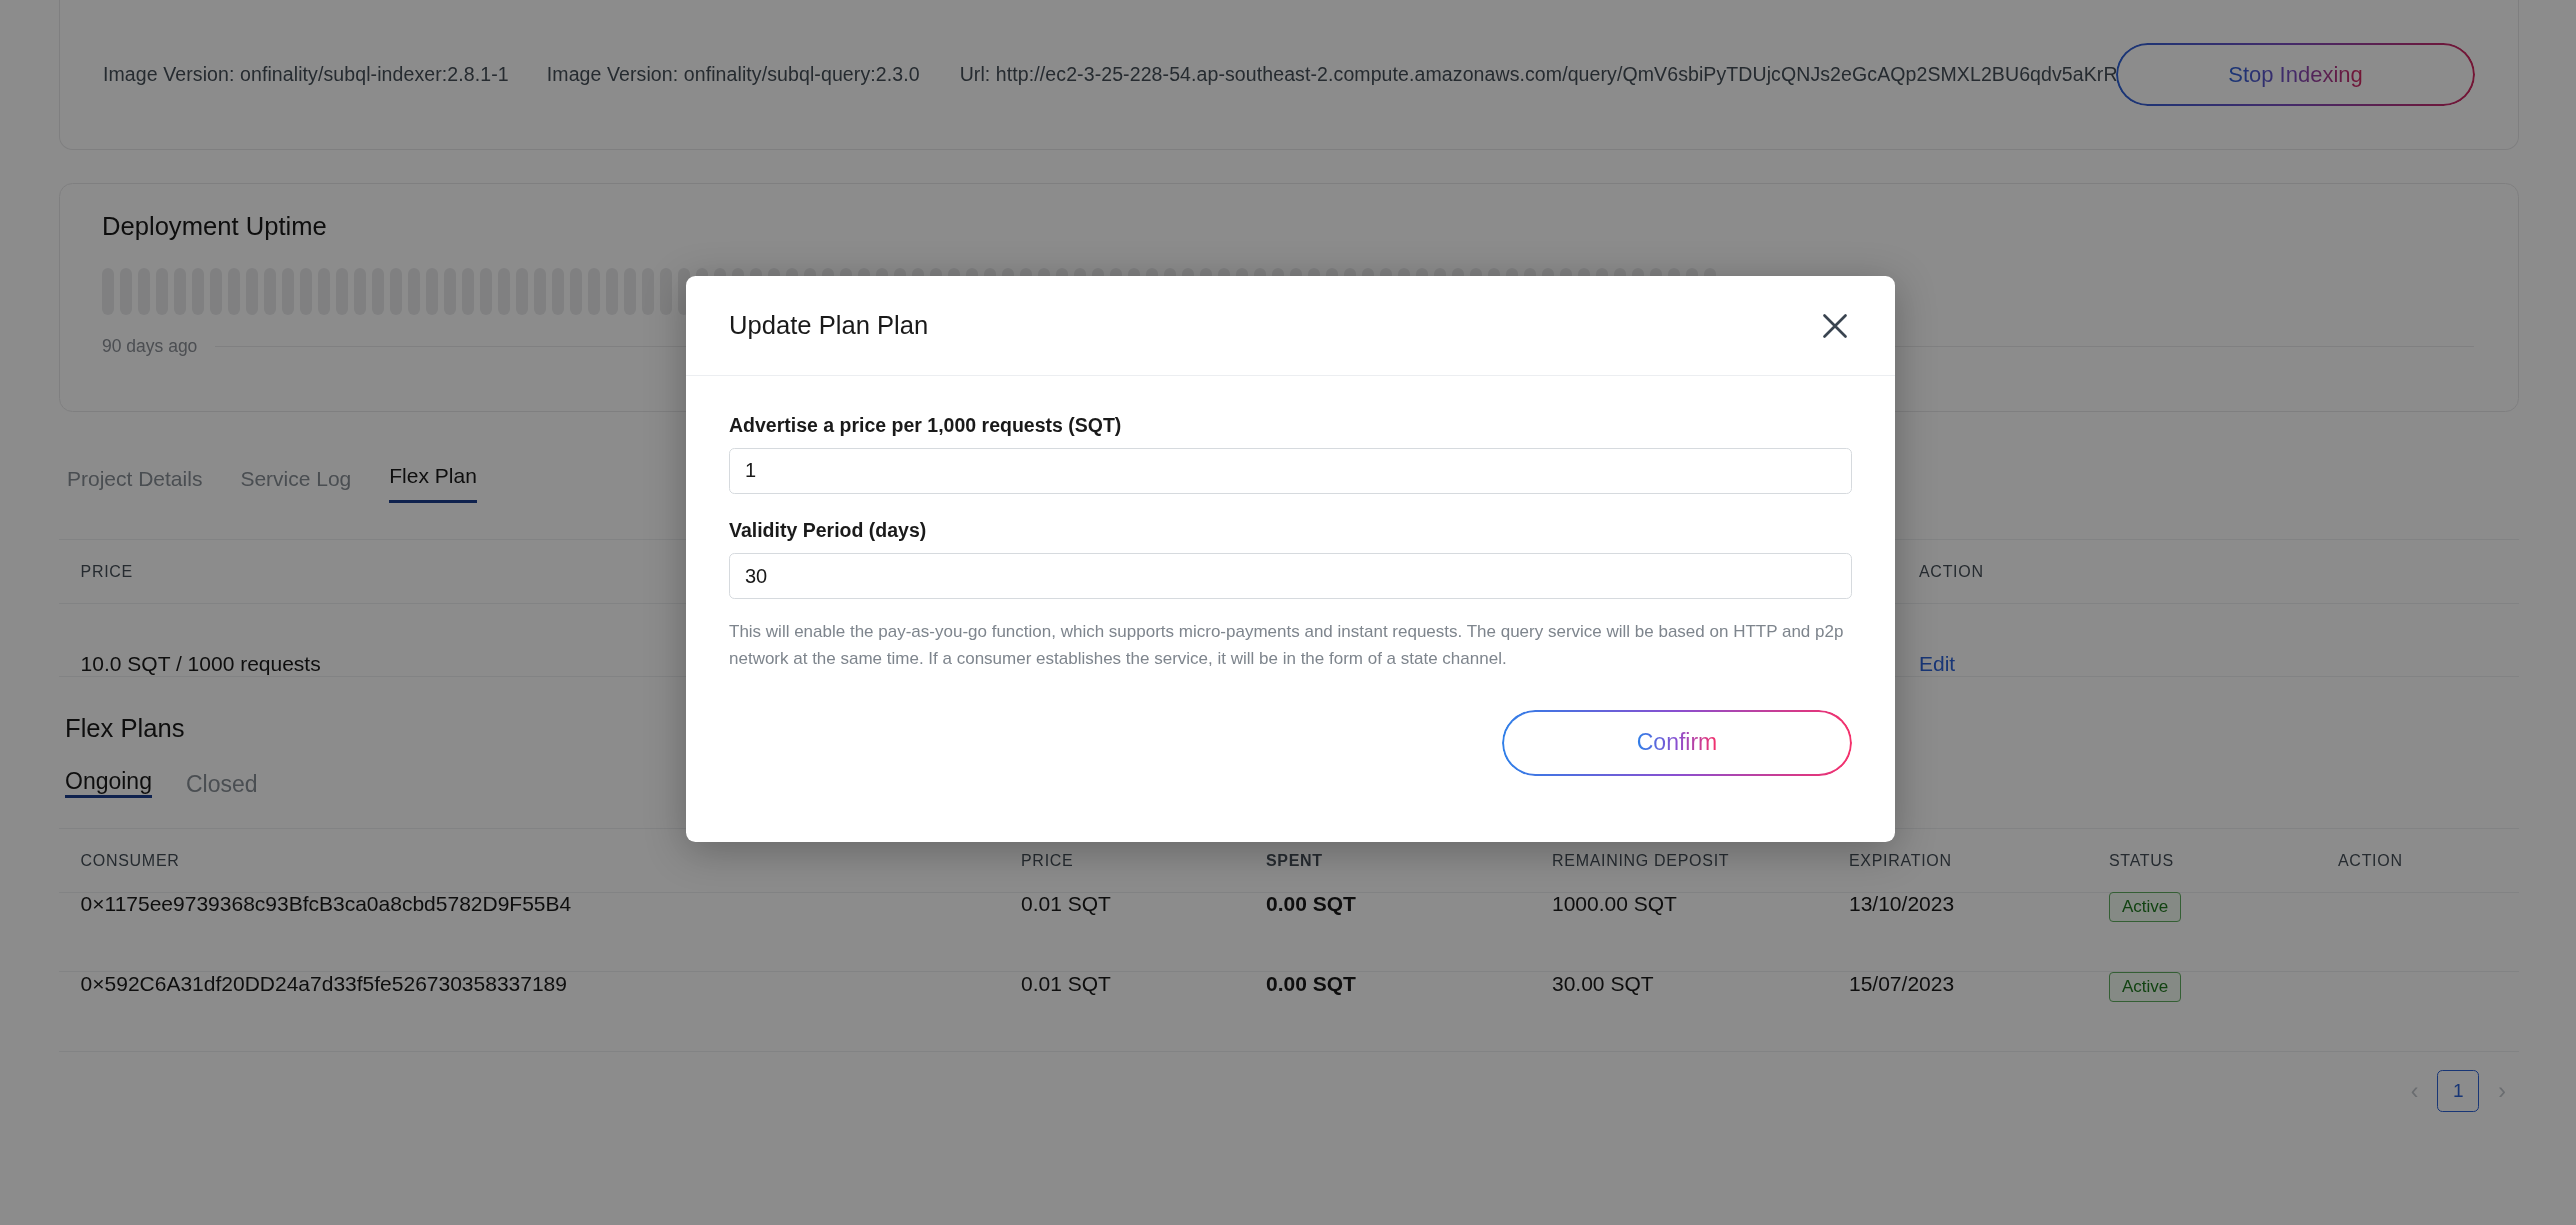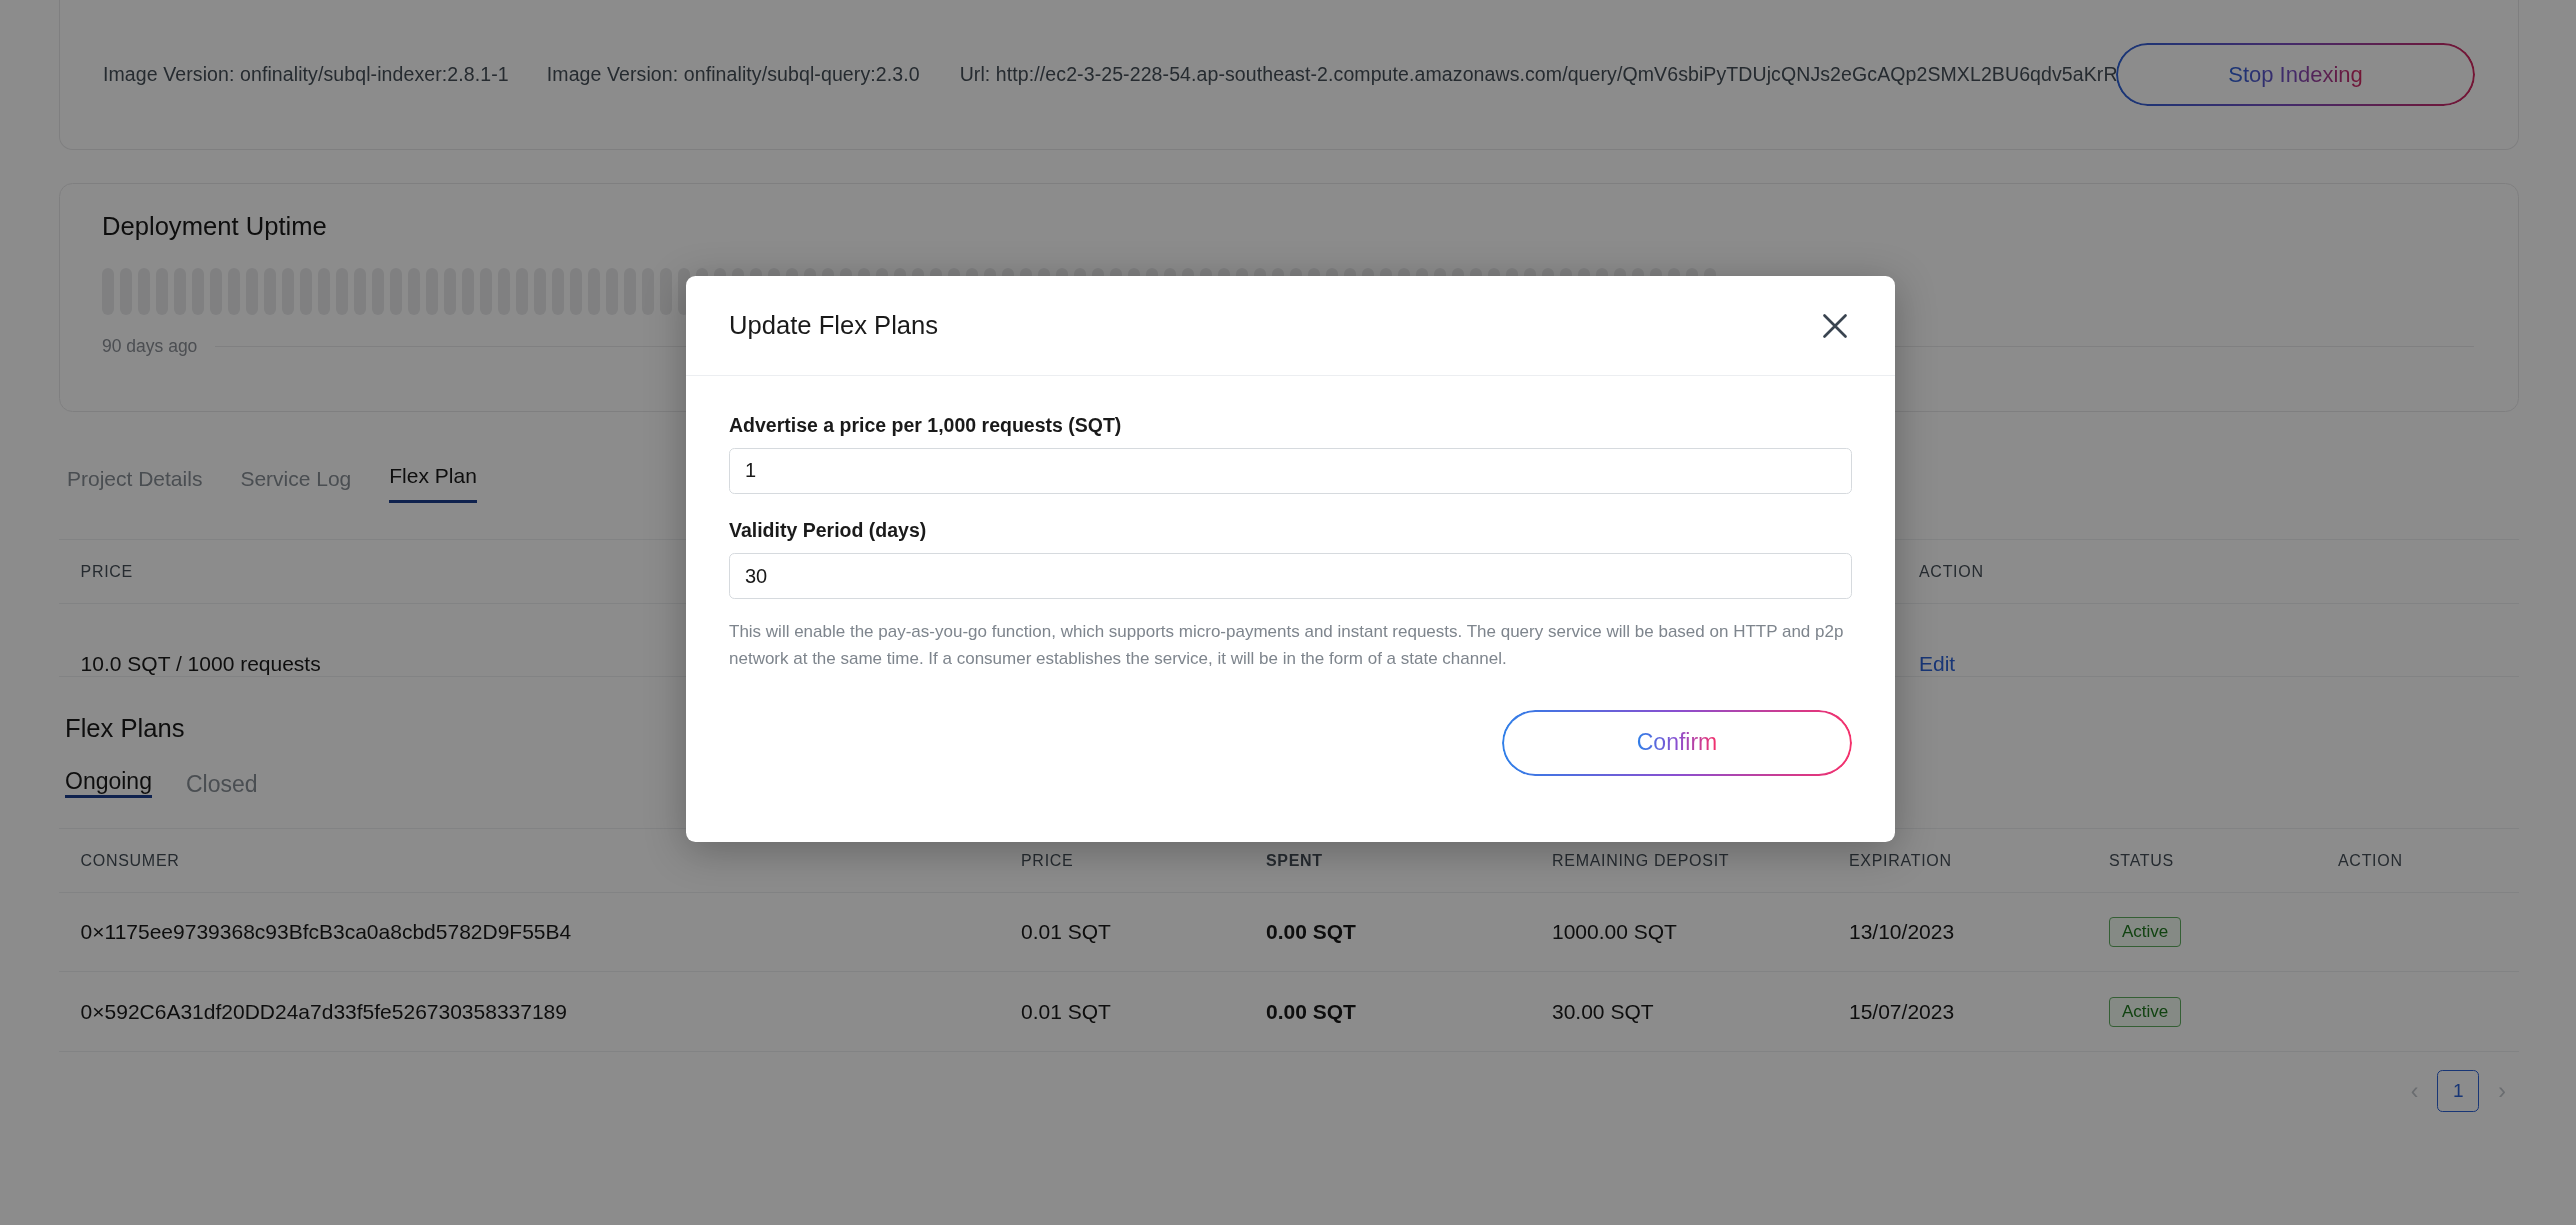--- a/index.html
+++ b/index.html
@@ -92,21 +92,21 @@
 
   
   .plans-title { position: absolute; left: 65px; top: 714px; font-size: 25.6px; color: #1a1a1a; }
   .plans-tabs { position: absolute; left: 65px; top: 768px; display: flex; align-items: flex-end; gap: 34px; }
   .plans-tab { font-size: 23px; color: #878e95; cursor: pointer; }
   .plans-tab.active { color: #1a1a1a; border-bottom: 3.4px solid #1c3f8f; }
 
   .plans-head { top: 828px; height: 65px; }
   .plan-row {
     position: absolute; left: 59px; width: 2460px; height: 80px;
-    display: flex; align-items: center; border-bottom: 1.3px solid #edeef0;
+    display: flex; border-bottom: 1.3px solid #edeef0;
   }
   .badge {
     display: inline-flex; align-items: center; justify-content: center;
     border: 1.3px solid #5fae5f; color: #1f7a1f; background: #f3fbf3;
     border-radius: 4px; font-size: 17px; padding: 4px 12px;
   }
 
   
   .c-consumer { width: 962px; padding-left: 21.6px; }
   .c-price    { width: 245px; }
@@ -329,21 +329,21 @@
       <span class="pg-arrow">‹</span>
       <span class="pg-num">1</span>
       <span class="pg-arrow">›</span>
     </div>
   </div>
 
   <div class="overlay"></div>
 
   <div class="modal">
     <div class="modal-head">
-      <div class="modal-title">Update Flex Plans</div>
+      <div class="modal-title">Update Plan Plan</div>
       <div class="close-icon">
         <svg viewBox="0 0 24 24" width="36" height="36" fill="none" stroke="currentColor" stroke-width="1.8" stroke-linecap="round">
           <path d="M5 5 L19 19 M19 5 L5 19"></path>
         </svg>
       </div>
     </div>
 
     <div class="modal-body">
       <div class="field-label">Advertise a price per 1,000 requests (SQT)</div>
       <input class="field-input" type="text" value="1" style="">

